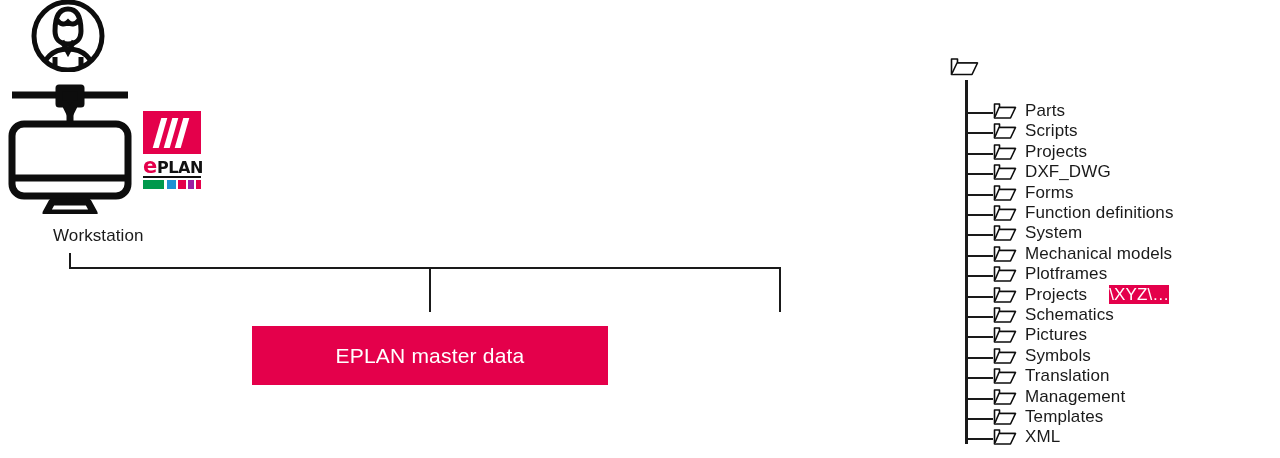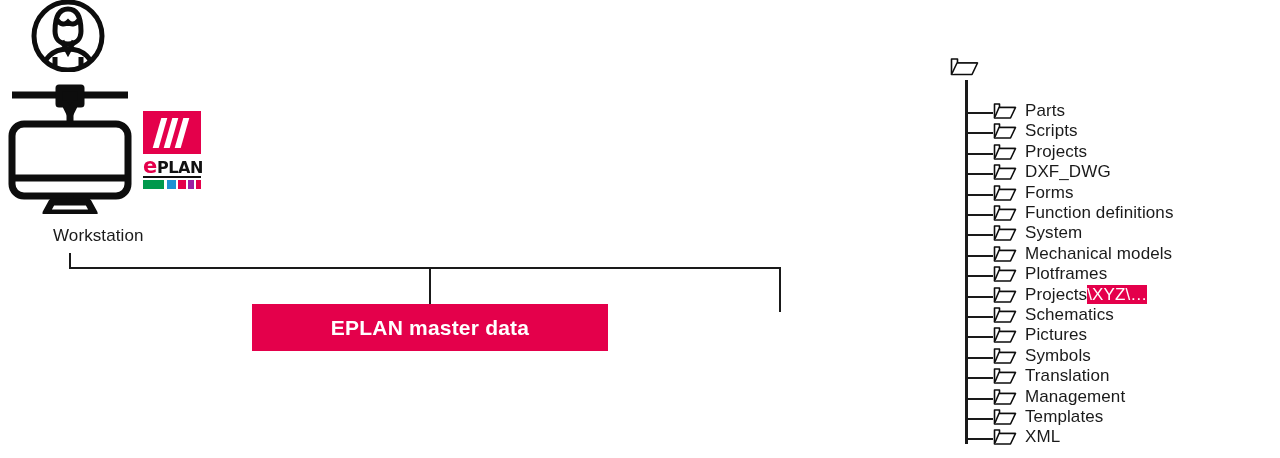--- a/index.html
+++ b/index.html
@@ -129,21 +129,21 @@
     position: absolute;
     background: #E4004B;
     color: #ffffff;
     display: flex;
     align-items: center;
     justify-content: center;
     font-size: 21px;
     letter-spacing: 0.2px;
     white-space: nowrap;
   }
-  #box-eplan-master-data  { left: 252px; top: 304px; width: 356px; height: 47px; font-weight: bold; }
+  #box-eplan-master-data  { left: 252px; top: 326px; width: 356px; height: 59px; }
   #box-system-master-data { left: 645px; top: 311px; width: 290px; height: 47px; }
 
   
   #folder-tree {
     position: absolute;
     left: 946px;
     top: 56px;
     width: 320px;
     height: 395px;
     text-decoration: underline;
@@ -188,20 +188,21 @@
     top: -2px;
     font-size: 17px;
     line-height: 22px;
     letter-spacing: 0.1px;
     color: #1a1a1a;
   }
   #folder-tree .row-label .hl {
     background: #E4004B;
     color: #ffffff;
     padding: 0 0px;
+    margin-left: 22px;
   }
 </style>
 </head>
 <body>
 
 <div id="canvas">
 
   <div id="user-avatar-icon">
     <svg width="92" height="72" viewBox="0 0 92 72" xmlns="http://www.w3.org/2000/svg">
       <defs>

